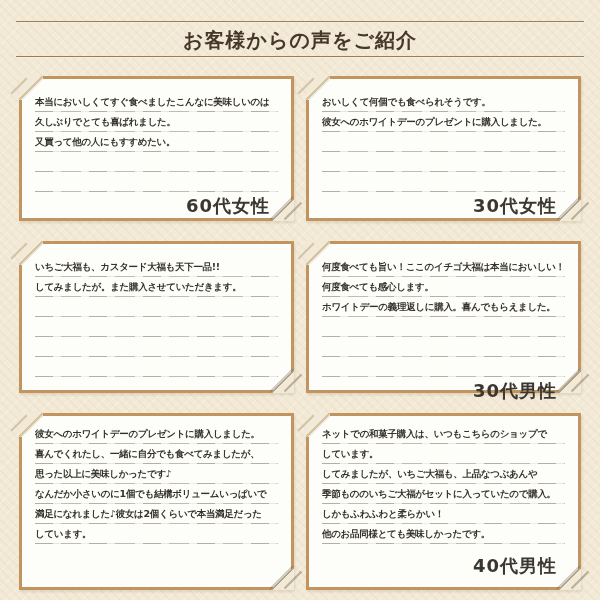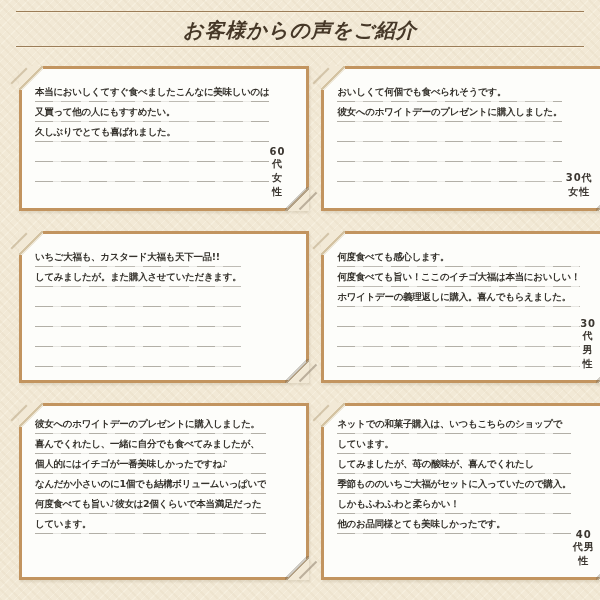--- a/index.html
+++ b/index.html
@@ -4,48 +4,48 @@
 <style>
   html,body{margin:0;padding:0;}
   body{
     width:600px;height:600px;overflow:hidden;
     font-family:"DejaVu Sans","Liberation Sans",sans-serif;
     background-color:#f2e9d6;
     background-image:
       repeating-linear-gradient(45deg, rgba(213,196,164,.14) 0 2px, rgba(0,0,0,0) 2px 7px),
       repeating-linear-gradient(-45deg, rgba(255,252,240,.30) 0 1px, rgba(0,0,0,0) 1px 6px);
   }
-  .header{margin:11px 16px 0 16px;font-style:italic;}
+  .header{margin:21px 16px 0 16px;}
   .rule{height:3px;background:linear-gradient(to bottom,#9b7d58 0 34%, #f8efdb 34% 70%, rgba(0,0,0,0) 70%);}
   .title{
     text-align:center;font-size:20px;font-weight:bold;color:#463828;
     letter-spacing:1px;line-height:30px;padding:1px 0;
   }
   .grid{
     display:grid;grid-template-columns:1fr 1fr;grid-template-rows:145px 152px 177px;
     column-gap:12px;row-gap:20px;padding:17px 19px 0 19px;
   }
   .card{
     position:relative;background:#fdfdfa;border:3px solid #c2945f;
     box-shadow:1px 2px 2px rgba(90,70,40,.12);
-    display:flex;flex-direction:row;
+    display:flex;flex-direction:column;
     padding:13px 13px 5px 13px;box-sizing:border-box;
   }
   .grid .card:nth-child(n+5){padding-top:8px;}
   .lines{display:block;}
   .line{
     height:20px;line-height:20px;font-size:9.5px;font-weight:600;color:#35322c;
     letter-spacing:-0.3px;white-space:nowrap;overflow:hidden;
     background:repeating-linear-gradient(90deg,
       rgba(104,98,84,.50) 0 18px, rgba(104,98,84,.14) 18px 26px,
       rgba(104,98,84,.42) 26px 46px, rgba(104,98,84,.10) 46px 54px);
     background-size:100% 1px;background-position:left bottom;background-repeat:no-repeat;
   }
   .author{
-    margin-top:auto;text-align:center;font-size:10px;font-weight:bold;color:#3b3630;
+    margin-top:auto;text-align:right;font-size:18px;font-weight:bold;color:#3b3630;
     letter-spacing:1px;padding:2px 8px 4px 0;min-height:16px;
   }
   
   .fold{position:absolute;width:24px;height:24px;pointer-events:none;}
   .fold.tl{
     top:-3px;left:-3px;
     background:linear-gradient(135deg,#f2e9d6 0 46%, #d4c3a2 46% 53%, #efe9da 53% 57%, rgba(0,0,0,0) 57%);
   }
   .fold.br{
     bottom:-3px;right:-3px;
@@ -61,22 +61,22 @@
 <div class="header">
   <div class="rule"></div>
   <div class="title">お客様からの声をご紹介</div>
   <div class="rule"></div>
 </div>
 
 <div class="grid">
   <div class="card">
     <div class="lines">
         <div class="line">本当においしくてすぐ食べましたこんなに美味しいのは</div>
+        <div class="line">久しぶりでとても喜ばれました。</div>
         <div class="line">又買って他の人にもすすめたい。</div>
-        <div class="line">久しぶりでとても喜ばれました。</div>
         <div class="line"></div>
         <div class="line"></div>
       </div>
     <div class="author">60代女性</div>
     <div class="fold tl"></div>
     <div class="fold br"></div>
     <div class="crease tl"></div>
     <div class="crease br"></div>
   </div>
 
@@ -106,54 +106,54 @@
       </div>
     <div class="author"></div>
     <div class="fold tl"></div>
     <div class="fold br"></div>
     <div class="crease tl"></div>
     <div class="crease br"></div>
   </div>
 
   <div class="card">
     <div class="lines">
+        <div class="line">何度食べても旨い！ここのイチゴ大福は本当においしい！</div>
         <div class="line">何度食べても感心します。</div>
-        <div class="line">何度食べても旨い！ここのイチゴ大福は本当においしい！</div>
         <div class="line">ホワイトデーの義理返しに購入。喜んでもらえました。</div>
         <div class="line"></div>
         <div class="line"></div>
         <div class="line"></div>
       </div>
     <div class="author">30代男性</div>
     <div class="fold tl"></div>
     <div class="fold br"></div>
     <div class="crease tl"></div>
     <div class="crease br"></div>
   </div>
 
   <div class="card">
     <div class="lines">
         <div class="line">彼女へのホワイトデーのプレゼントに購入しました。</div>
         <div class="line">喜んでくれたし、一緒に自分でも食べてみましたが、</div>
-        <div class="line">個人的にはイチゴが一番美味しかったですね♪</div>
+        <div class="line">思った以上に美味しかったです♪</div>
         <div class="line">なんだか小さいのに1個でも結構ボリュームいっぱいで</div>
-        <div class="line">何度食べても旨い♪彼女は2個くらいで本当満足だった</div>
+        <div class="line">満足になれました♪彼女は2個くらいで本当満足だった</div>
         <div class="line">しています。</div>
       </div>
     <div class="fold tl"></div>
     <div class="fold br"></div>
     <div class="crease tl"></div>
     <div class="crease br"></div>
   </div>
 
   <div class="card">
     <div class="lines">
         <div class="line">ネットでの和菓子購入は、いつもこちらのショップで</div>
         <div class="line">しています。</div>
-        <div class="line">してみましたが、苺の酸味が、喜んでくれたし</div>
+        <div class="line">してみましたが、いちご大福も、上品なつぶあんや</div>
         <div class="line">季節もののいちご大福がセットに入っていたので購入。</div>
         <div class="line">しかもふわふわと柔らかい！</div>
         <div class="line">他のお品同様とても美味しかったです。</div>
       </div>
     <div class="author">40代男性</div>
     <div class="fold tl"></div>
     <div class="fold br"></div>
     <div class="crease tl"></div>
     <div class="crease br"></div>
   </div>

